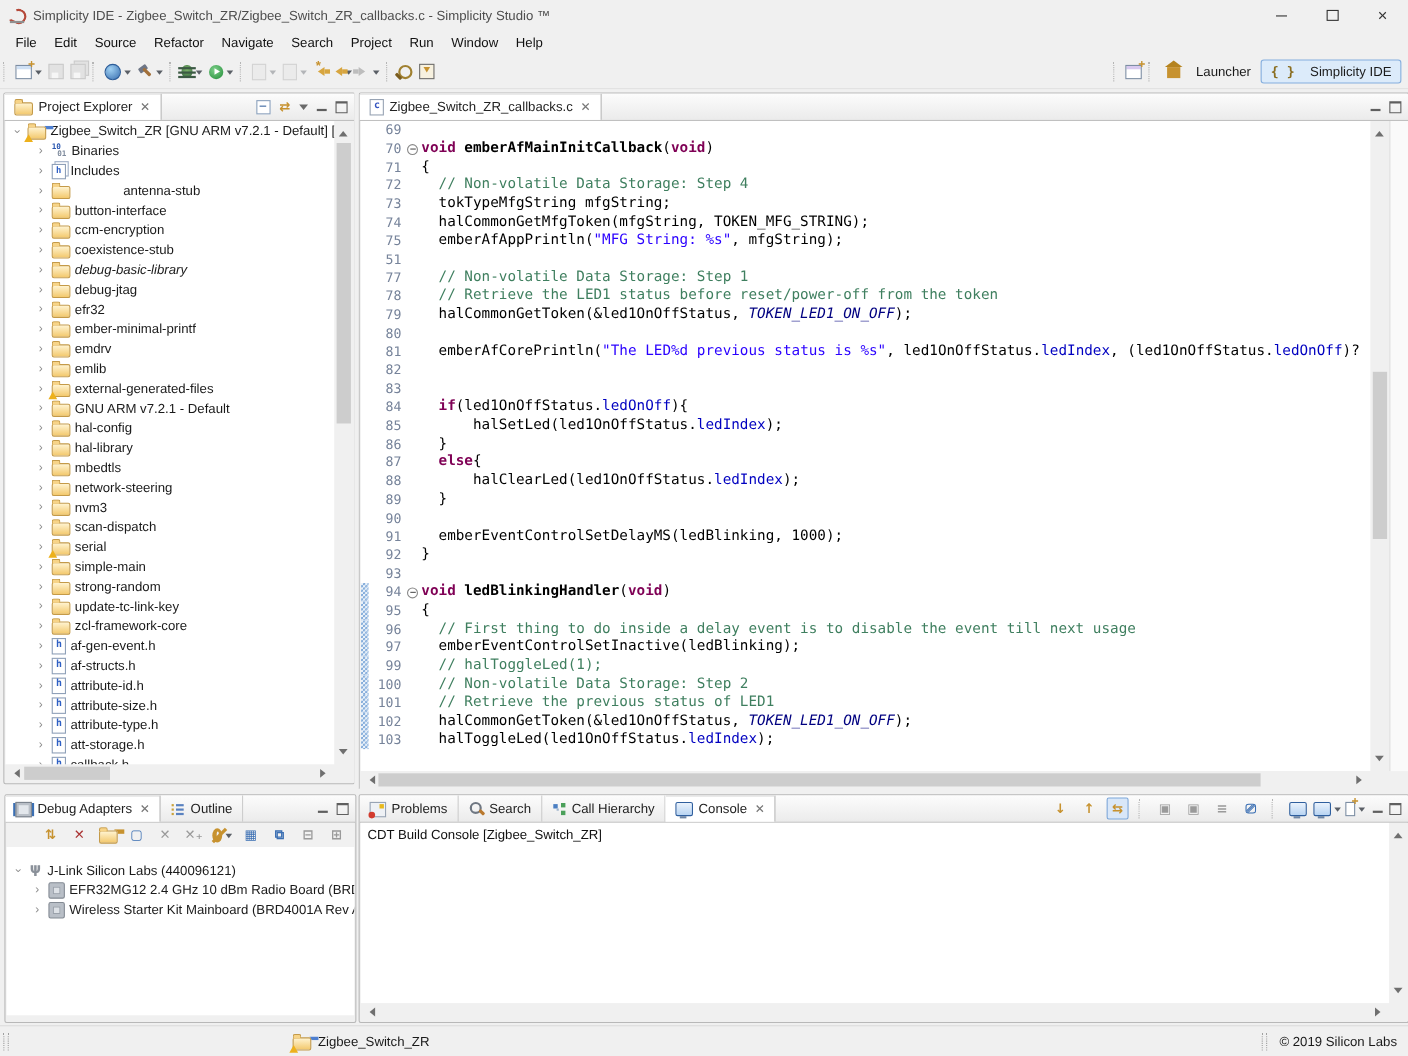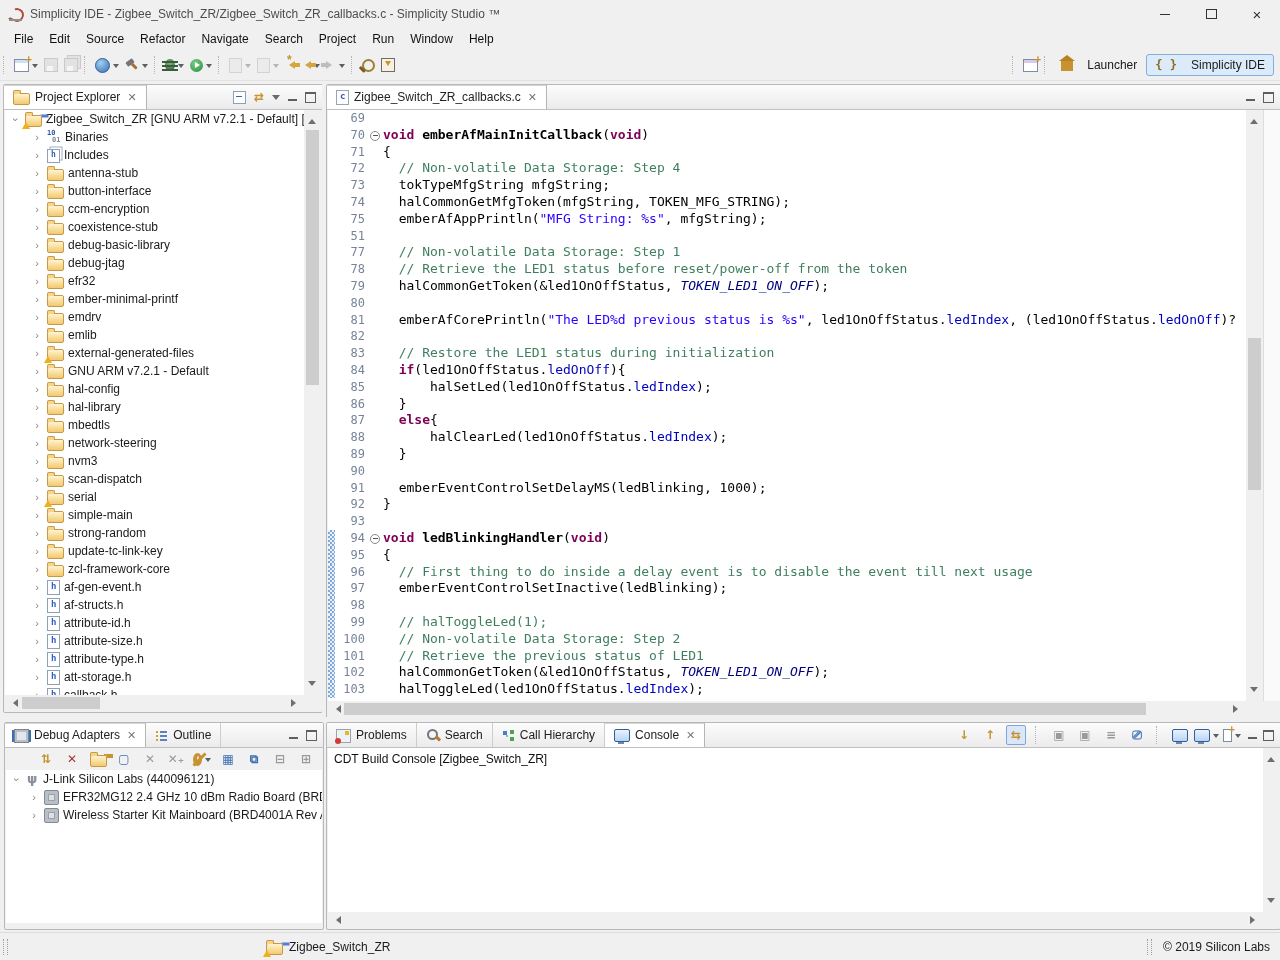--- a/index.html
+++ b/index.html
@@ -273,41 +273,41 @@
           <span class="" style="white-space: nowrap;">Binaries</span>
         </span>
         <span class="trow" style="padding-left: 26px;">
           <span class="chev">›</span>
           <span class="ic i-includes"></span>
           <span class="" style="white-space: nowrap;">Includes</span>
         </span>
         <span class="trow" style="padding-left: 26px;">
           <span class="chev">›</span>
           <span class="ic i-folder"></span>
-          <span class="" style="white-space: nowrap;">antenna-stub</span>
+          <span class="" style="white-space: nowrap; margin-left: 44px;">antenna-stub</span>
         </span>
         <span class="trow" style="padding-left: 26px;">
           <span class="chev">›</span>
           <span class="ic i-folder"></span>
           <span class="" style="white-space: nowrap;">button-interface</span>
         </span>
         <span class="trow" style="padding-left: 26px;">
           <span class="chev">›</span>
           <span class="ic i-folder"></span>
           <span class="" style="white-space: nowrap;">ccm-encryption</span>
         </span>
         <span class="trow" style="padding-left: 26px;">
           <span class="chev">›</span>
           <span class="ic i-folder"></span>
           <span class="" style="white-space: nowrap;">coexistence-stub</span>
         </span>
         <span class="trow" style="padding-left: 26px;">
           <span class="chev">›</span>
           <span class="ic i-folder"></span>
-          <span class="" style="white-space: nowrap;">debug-basic-library</span>
+          <span class="" style="white-space: nowrap; font-style: italic;">debug-basic-library</span>
         </span>
         <span class="trow" style="padding-left: 26px;">
           <span class="chev">›</span>
           <span class="ic i-folder"></span>
           <span class="" style="white-space: nowrap;">debug-jtag</span>
         </span>
         <span class="trow" style="padding-left: 26px;">
           <span class="chev">›</span>
           <span class="ic i-folder"></span>
           <span class="" style="white-space: nowrap;">efr32</span>
@@ -462,36 +462,35 @@
         <span class="cline"><span class="cb"></span><span class="lnum">73</span><span class="foldc"></span><span class="ctext"><span class="pl">  tokTypeMfgString mfgString;</span></span></span>
         <span class="cline"><span class="cb"></span><span class="lnum">74</span><span class="foldc"></span><span class="ctext"><span class="pl">  halCommonGetMfgToken(mfgString, TOKEN_MFG_STRING);</span></span></span>
         <span class="cline"><span class="cb"></span><span class="lnum">75</span><span class="foldc"></span><span class="ctext"><span class="pl">  emberAfAppPrintln(</span><span class="str">"MFG String: %s"</span><span class="pl">, mfgString);</span></span></span>
         <span class="cline"><span class="cb"></span><span class="lnum">51</span><span class="foldc"></span><span class="ctext"></span></span>
         <span class="cline"><span class="cb"></span><span class="lnum">77</span><span class="foldc"></span><span class="ctext"><span class="pl">  </span><span class="com">// Non-volatile Data Storage: Step 1</span></span></span>
         <span class="cline"><span class="cb"></span><span class="lnum">78</span><span class="foldc"></span><span class="ctext"><span class="pl">  </span><span class="com">// Retrieve the LED1 status before reset/power-off from the token</span></span></span>
         <span class="cline"><span class="cb"></span><span class="lnum">79</span><span class="foldc"></span><span class="ctext"><span class="pl">  halCommonGetToken(&amp;led1OnOffStatus, </span><span class="mac">TOKEN_LED1_ON_OFF</span><span class="pl">);</span></span></span>
         <span class="cline"><span class="cb"></span><span class="lnum">80</span><span class="foldc"></span><span class="ctext"></span></span>
         <span class="cline"><span class="cb"></span><span class="lnum">81</span><span class="foldc"></span><span class="ctext"><span class="pl">  emberAfCorePrintln(</span><span class="str">"The LED%d previous status is %s"</span><span class="pl">, led1OnOffStatus.</span><span class="fld">ledIndex</span><span class="pl">, (led1OnOffStatus.</span><span class="fld">ledOnOff</span><span class="pl">)?</span></span></span>
         <span class="cline"><span class="cb"></span><span class="lnum">82</span><span class="foldc"></span><span class="ctext"></span></span>
-        <span class="cline"><span class="cb"></span><span class="lnum">83</span><span class="foldc"></span><span class="ctext"><span class="pl">  </span><span class="com">// Restore the LED1 status during initialization</span></span></span>
+        <span class="cline"><span class="cb"></span><span class="lnum">83</span><span class="foldc"></span><span class="ctext"><span class="pl">  </span></span></span>
         <span class="cline"><span class="cb"></span><span class="lnum">84</span><span class="foldc"></span><span class="ctext"><span class="pl">  </span><span class="kw">if</span><span class="pl">(led1OnOffStatus.</span><span class="fld">ledOnOff</span><span class="pl">){</span></span></span>
         <span class="cline"><span class="cb"></span><span class="lnum">85</span><span class="foldc"></span><span class="ctext"><span class="pl">      halSetLed(led1OnOffStatus.</span><span class="fld">ledIndex</span><span class="pl">);</span></span></span>
         <span class="cline"><span class="cb"></span><span class="lnum">86</span><span class="foldc"></span><span class="ctext"><span class="pl">  }</span></span></span>
         <span class="cline"><span class="cb"></span><span class="lnum">87</span><span class="foldc"></span><span class="ctext"><span class="pl">  </span><span class="kw">else</span><span class="pl">{</span></span></span>
         <span class="cline"><span class="cb"></span><span class="lnum">88</span><span class="foldc"></span><span class="ctext"><span class="pl">      halClearLed(led1OnOffStatus.</span><span class="fld">ledIndex</span><span class="pl">);</span></span></span>
         <span class="cline"><span class="cb"></span><span class="lnum">89</span><span class="foldc"></span><span class="ctext"><span class="pl">  }</span></span></span>
         <span class="cline"><span class="cb"></span><span class="lnum">90</span><span class="foldc"></span><span class="ctext"></span></span>
         <span class="cline"><span class="cb"></span><span class="lnum">91</span><span class="foldc"></span><span class="ctext"><span class="pl">  emberEventControlSetDelayMS(ledBlinking, 1000);</span></span></span>
         <span class="cline"><span class="cb"></span><span class="lnum">92</span><span class="foldc"></span><span class="ctext"><span class="pl">}</span></span></span>
         <span class="cline"><span class="cb"></span><span class="lnum">93</span><span class="foldc"></span><span class="ctext"></span></span>
         <span class="cline"><span class="cb on"></span><span class="lnum">94</span><span class="foldc"><span class="foldm"></span></span><span class="ctext"><span class="kw">void</span><span class="pl"> </span><span class="fn">ledBlinkingHandler</span><span class="pl">(</span><span class="kw">void</span><span class="pl">)</span></span></span>
         <span class="cline"><span class="cb on"></span><span class="lnum">95</span><span class="foldc"></span><span class="ctext"><span class="pl">{</span></span></span>
         <span class="cline"><span class="cb on"></span><span class="lnum">96</span><span class="foldc"></span><span class="ctext"><span class="pl">  </span><span class="com">// First thing to do inside a delay event is to disable the event till next usage</span></span></span>
         <span class="cline"><span class="cb on"></span><span class="lnum">97</span><span class="foldc"></span><span class="ctext"><span class="pl">  emberEventControlSetInactive(ledBlinking);</span></span></span>
-        <span class="cline"><span class="cb on"></span><span class="lnum">98</span><span class="foldc"></span><span class="ctext"></span></span>
         <span class="cline"><span class="cb on"></span><span class="lnum">99</span><span class="foldc"></span><span class="ctext"><span class="pl">  </span><span class="com">// halToggleLed(1);</span></span></span>
         <span class="cline"><span class="cb on"></span><span class="lnum">100</span><span class="foldc"></span><span class="ctext"><span class="pl">  </span><span class="com">// Non-volatile Data Storage: Step 2</span></span></span>
         <span class="cline"><span class="cb on"></span><span class="lnum">101</span><span class="foldc"></span><span class="ctext"><span class="pl">  </span><span class="com">// Retrieve the previous status of LED1</span></span></span>
         <span class="cline"><span class="cb on"></span><span class="lnum">102</span><span class="foldc"></span><span class="ctext"><span class="pl">  halCommonGetToken(&amp;led1OnOffStatus, </span><span class="mac">TOKEN_LED1_ON_OFF</span><span class="pl">);</span></span></span>
         <span class="cline"><span class="cb on"></span><span class="lnum">103</span><span class="foldc"></span><span class="ctext"><span class="pl">  halToggleLed(led1OnOffStatus.</span><span class="fld">ledIndex</span><span class="pl">);</span></span></span>
       </div>
 
     <div class="sb" style="right:17px;top:25px;width:17px;bottom:17px">
       <span class="sarr up" style="left:4px;top:5px"></span>
       <div class="thumb" style="left:2px;top:228px;width:13px;height:152px"></div>
@@ -538,21 +537,21 @@
       <span class="cico">
           <span class="gear"></span>
           <span class="dd"></span>
         </span>
       <span class="cico blue">▦</span>
       <span class="cico blue">⧉</span>
       <span class="cico gray">⊟</span>
       <span class="cico gray">⊞</span>
     </div>
     <div class="tree" id="da-tree" style="left:1px;top:47px;right:1px;bottom:6px">
-        <span class="trow" style="padding-left: 4px;">
+        <span class="trow" style="padding-left: 4px; margin-top: 12px;">
           <span class="chev exp">›</span>
           <span class="ic i-usb"></span>
           <span class="" style="white-space: nowrap;">J-Link Silicon Labs (440096121)</span>
         </span>
         <span class="trow" style="padding-left: 22px;">
           <span class="chev">›</span>
           <span class="ic i-adapter-board"></span>
           <span class="" style="white-space: nowrap;">EFR32MG12 2.4 GHz 10 dBm Radio Board (BRD4</span>
         </span>
         <span class="trow" style="padding-left: 22px;">

